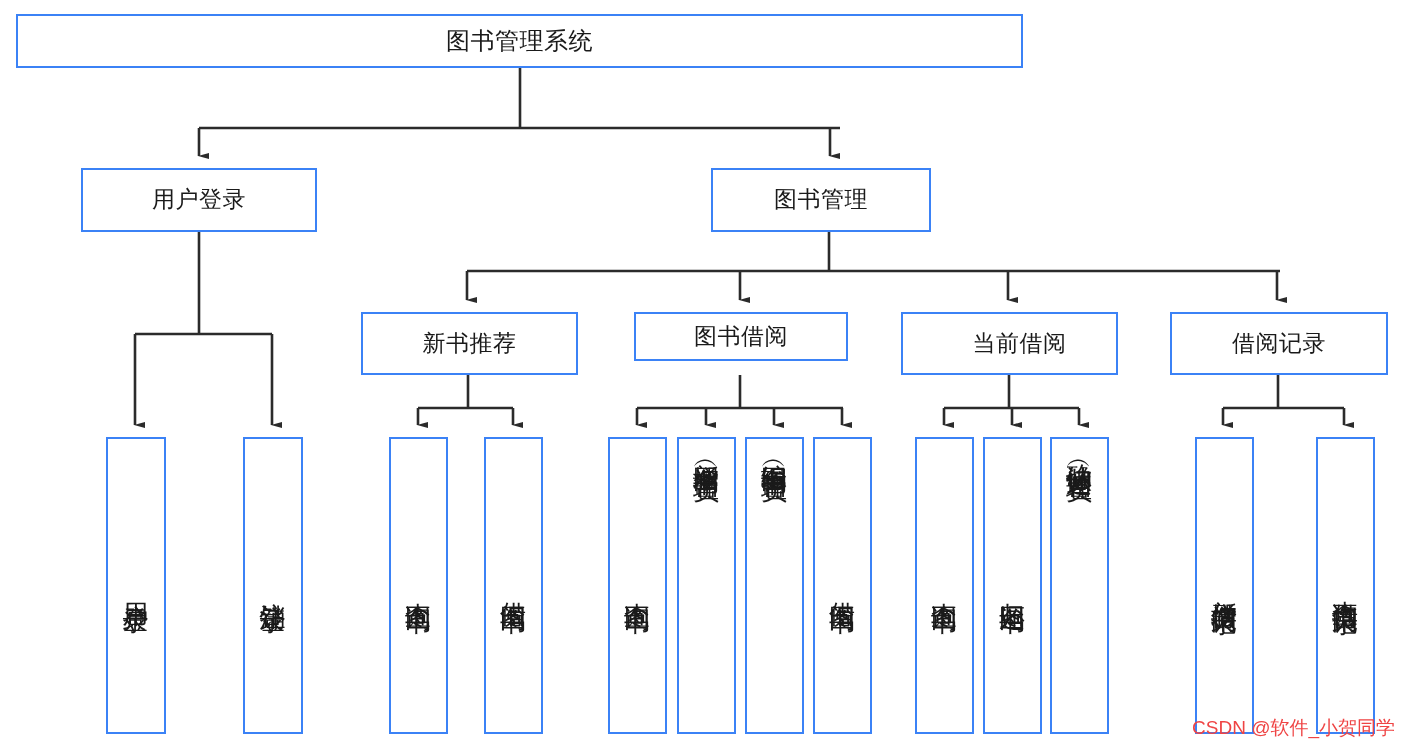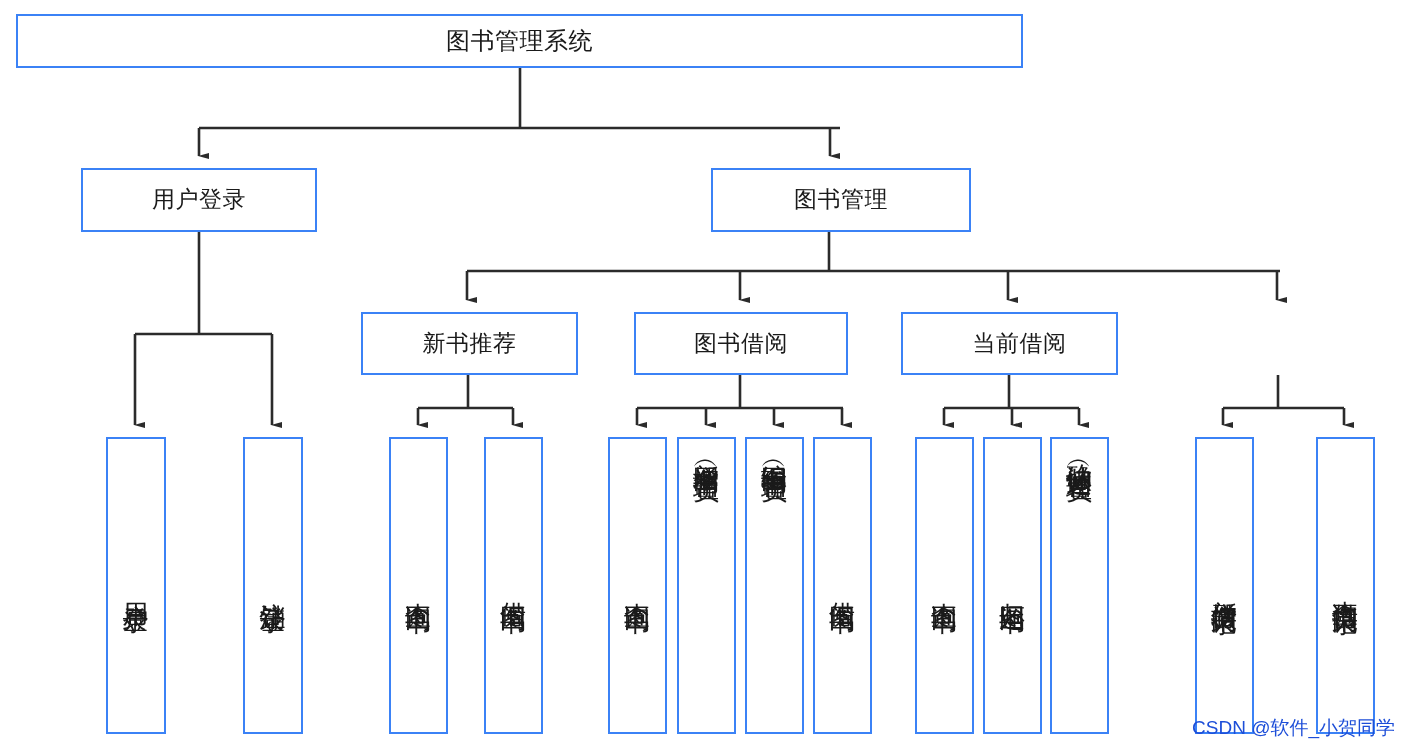--- a/index.html
+++ b/index.html
@@ -60,21 +60,21 @@
   }
   .node-box.vertical.centered {
     align-items: center;
     padding-top: 0;
   }
   .watermark {
     position: absolute;
     right: 10px;
     bottom: 6px;
     font-size: 19px;
-    color: #1d4ed8;
+    color: #ef4444;
     font-family: "Liberation Sans", "DejaVu Sans", sans-serif;
     white-space: nowrap;
     user-select: none;
   }
 </style>
 </head>
 <body>
 
 <div id="stage">
 
@@ -128,33 +128,36 @@
     </g>
   </svg>
 
   <div class="node-box root horizontal" style="left:16px; top:14px; width:1007px; height:54px;">
     <span class="node-label">图书管理系统</span>
   </div>
 
   <div class="node-box horizontal" style="left:81px; top:168px; width:236px; height:64px;">
     <span class="node-label">用户登录</span>
   </div>
-  <div class="node-box horizontal" style="left:711px; top:168px; width:260px; height:64px;">
+  <div class="node-box horizontal" style="left:711px; top:168px; width:220px; height:64px;">
     <span class="node-label">图书管理</span>
   </div>
 
   <div class="node-box horizontal" style="left:361px; top:312px; width:217px; height:63px;">
     <span class="node-label">新书推荐</span>
   </div>
-  <div class="node-box horizontal" style="left:634px; top:312px; width:214px; height:63px;">
+  <div class="node-box horizontal" style="left:634px; top:312px; width:214px; height:49px;">
     <span class="node-label">图书借阅</span>
   </div>
   <div class="node-box horizontal" style="left:901px; top:312px; width:217px; height:63px;padding-left:20px;">
     <span class="node-label">当前借阅</span>
   </div>
+  <div class="node-box horizontal" style="left:1170px; top:312px; width:218px; height:63px;">
+    <span class="node-label">借阅记录</span>
+  </div>
 
   <div class="node-box vertical centered" style="left:106px; top:437px; width:60px; height:297px;">
     <span class="node-label">用户登录</span>
   </div>
   <div class="node-box vertical centered" style="left:243px; top:437px; width:60px; height:297px;">
     <span class="node-label">注销登录</span>
   </div>
 
   <div class="node-box vertical centered" style="left:389px; top:437px; width:59px; height:297px;">
     <span class="node-label">查询图书</span>

